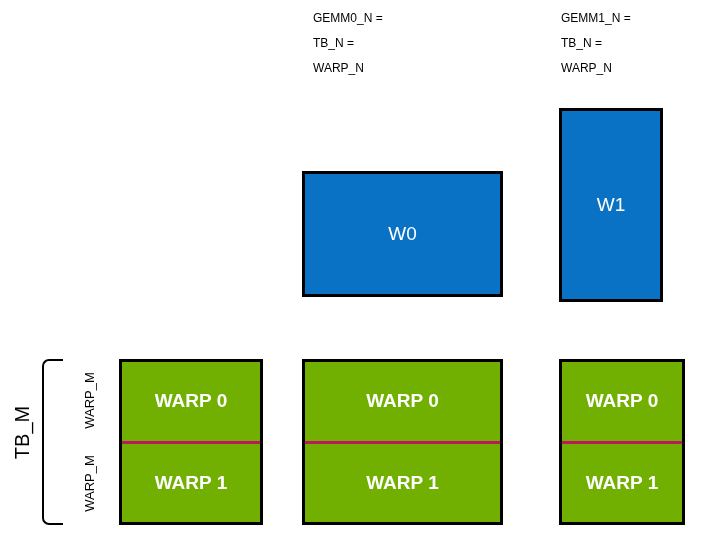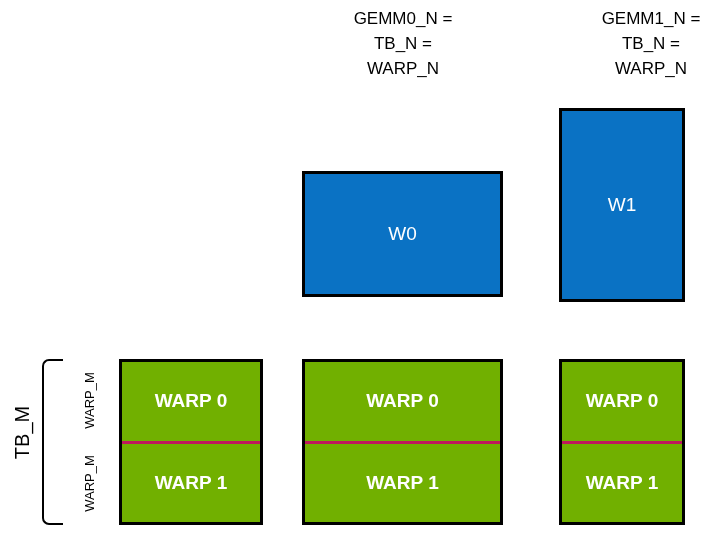--- a/index.html
+++ b/index.html
@@ -20,22 +20,22 @@
     position: absolute;
     left: 0;
     top: 0;
     width: 720px;
     height: 540px;
   }
 
   
   .col-header {
     position: absolute;
-    text-align: center;
-    font-size: 17px;
+    text-align: left;
+    font-size: 12px;
     line-height: 25px;
     color: #000000;
     white-space: pre-line;
     letter-spacing: 0px;
   }
   #header-gemm0 { left: 313px; top: 6px; width: 180px; }
   #header-gemm1 { left: 561px; top: 6px; width: 180px; }
 
   
   .blue-box {
@@ -43,21 +43,21 @@
     background: #0a72c4;
     border: 3px solid #000000;
     box-sizing: border-box;
     display: flex;
     align-items: center;
     justify-content: center;
     color: #ffffff;
     font-size: 19px;
   }
   #blue-w0 { left: 302px; top: 171px; width: 201px; height: 126px; justify-content: center; }
-  #blue-w1 { left: 559px; top: 108px; width: 126px; height: 194px; }
+  #blue-w1 { left: 559px; top: 108px; width: 104px; height: 194px; }
 
   
   .green-col {
     position: absolute;
     top: 359px;
     height: 166px;
     border: 3px solid #000000;
     box-sizing: border-box;
     background: #000000;
     display: flex;

